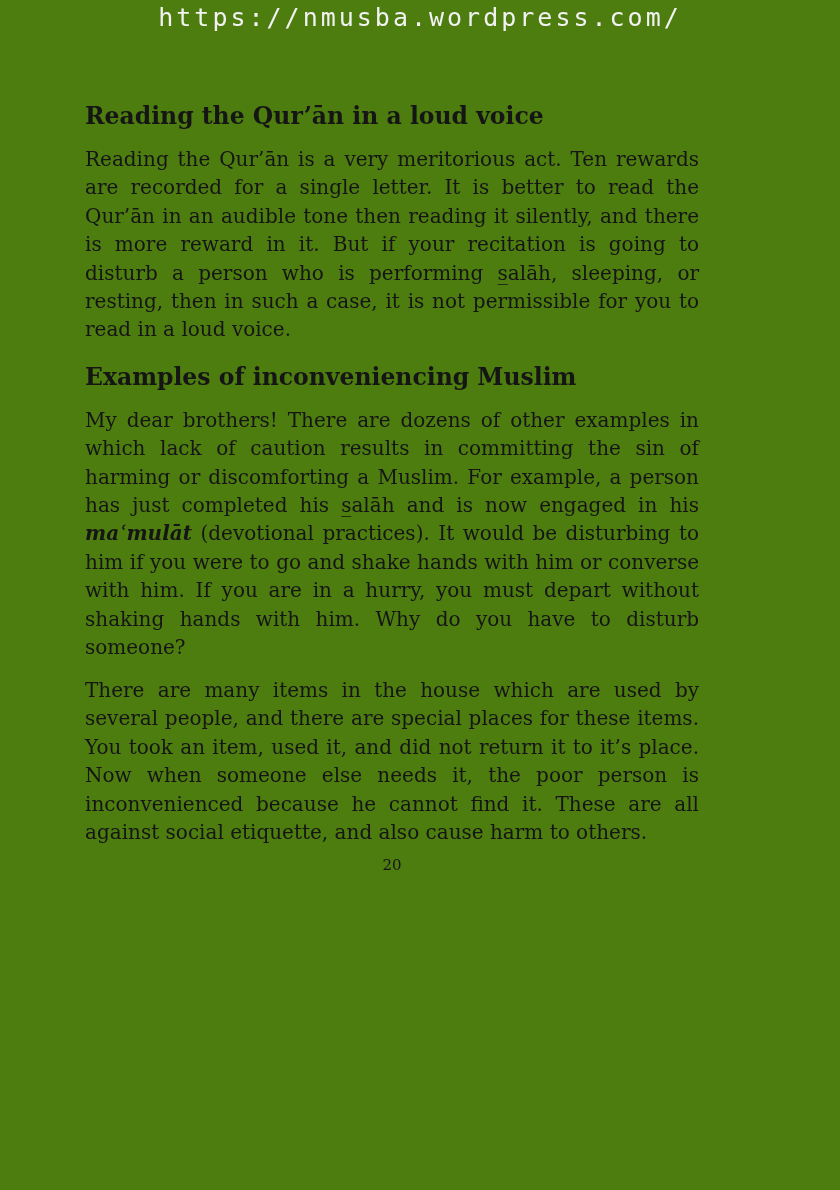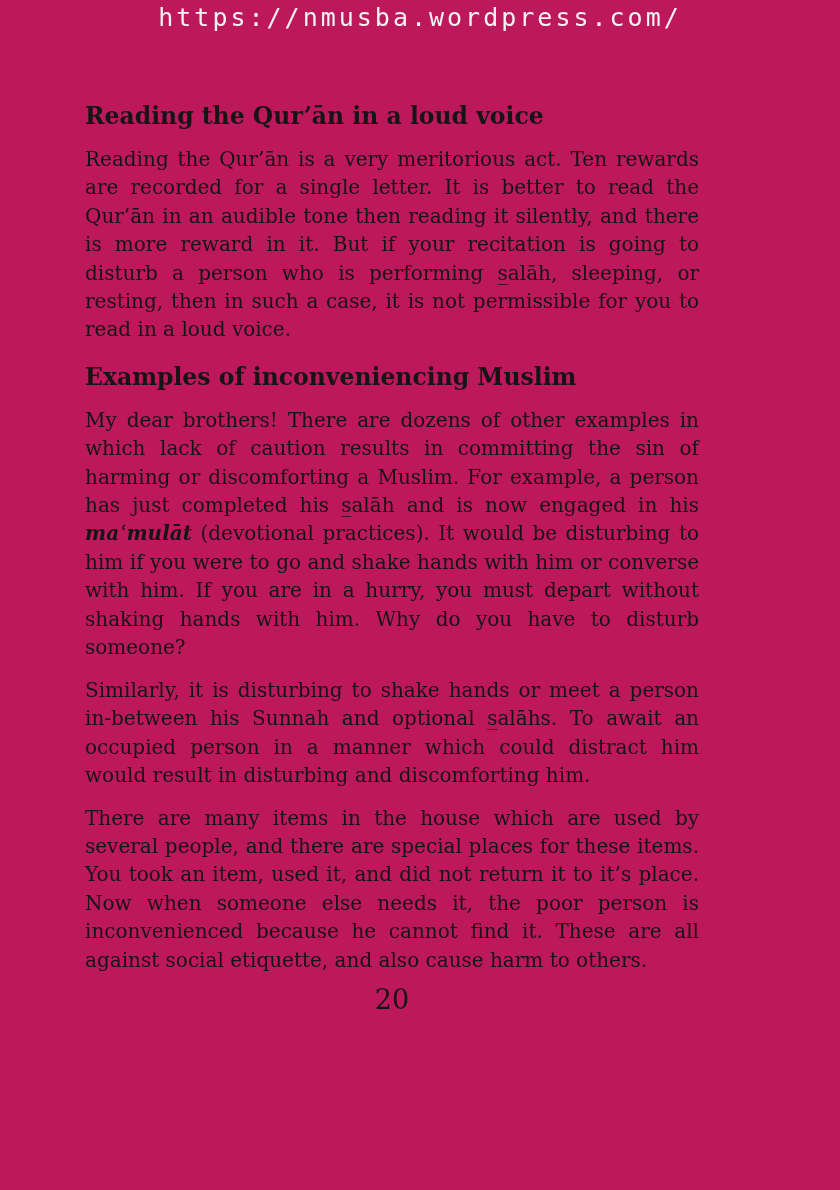--- a/index.html
+++ b/index.html
@@ -4,21 +4,21 @@
 <style>
   html, body {
     margin: 0;
     padding: 0;
     background: #ffffff;
   }
   .page {
     position: relative;
     width: 840px;
     height: 1190px;
-    background: #be185d;
+    background: #4d7c0f;
     overflow: hidden;
     font-family: "DejaVu Serif", "Liberation Serif", serif;
     color: #151515;
   }
   .watermark {
     position: absolute;
     top: 3px;
     left: 0;
     width: 100%;
     text-align: center;
@@ -56,33 +56,32 @@
   .body-paragraph:last-of-type {
     margin-bottom: 0;
   }
   .italic-term {
     font-style: italic;
     font-weight: bold;
   }
   .page-number {
     margin-top: 10px;
     text-align: center;
-    font-size: 27px;
+    font-size: 15px;
     color: #151515;
   }
 </style>
 </head>
 <body>
 
 <div class="page">
   <div class="watermark">https://nmusba.wordpress.com/</div>
 
   <main class="content" id="content">
 
   <h2 class="section-heading">Reading the Qur’ān in a loud voice</h2>
       <p class="body-paragraph"><span class="text-run">Reading the Qur’ān is a very meritorious act. Ten rewards are recorded for a single letter. It is better to read the Qur’ān in an audible tone then reading it silently, and there is more reward in it. But if your recitation is going to disturb a person who is performing s̲alāh, sleeping, or resting, then in such a case, it is not permissible for you to read in a loud voice.</span></p>
       <h2 class="section-heading">Examples of inconveniencing Muslim</h2>
       <p class="body-paragraph"><span class="text-run">My dear brothers! There are dozens of other examples in which lack of caution results in committing the sin of harming or discomforting a Muslim. For example, a person has just completed his s̲alāh and is now engaged in his </span><span class="italic-term">maʿmulāt</span><span class="text-run"> (devotional practices). It would be disturbing to him if you were to go and shake hands with him or converse with him. If you are in a hurry, you must depart without shaking hands with him. Why do you have to disturb someone?</span></p>
-      <p class="body-paragraph"><span class="text-run">Similarly, it is disturbing to shake hands or meet a person in-between his Sunnah and optional s̲alāhs. To await an occupied person in a manner which could distract him would result in disturbing and discomforting him.</span></p>
       <p class="body-paragraph"><span class="text-run">There are many items in the house which are used by several people, and there are special places for these items. You took an item, used it, and did not return it to it’s place. Now when someone else needs it, the poor person is inconvenienced because he cannot find it. These are all against social etiquette, and also cause harm to others.</span></p>
       <div class="page-number">20</div>
     </main>
 </div>
 
 </body></html>

